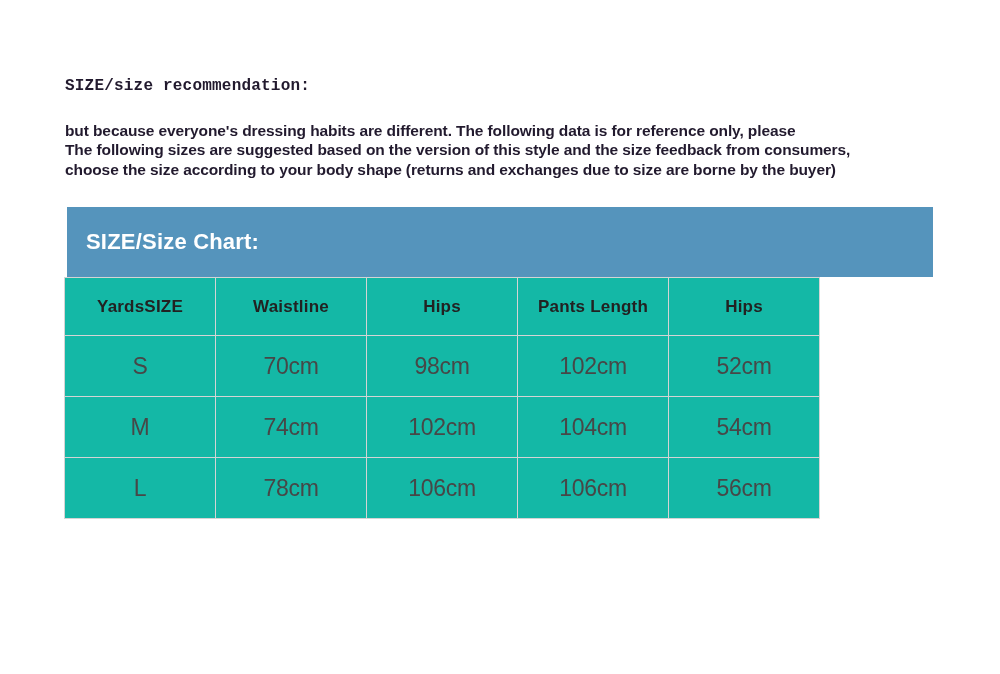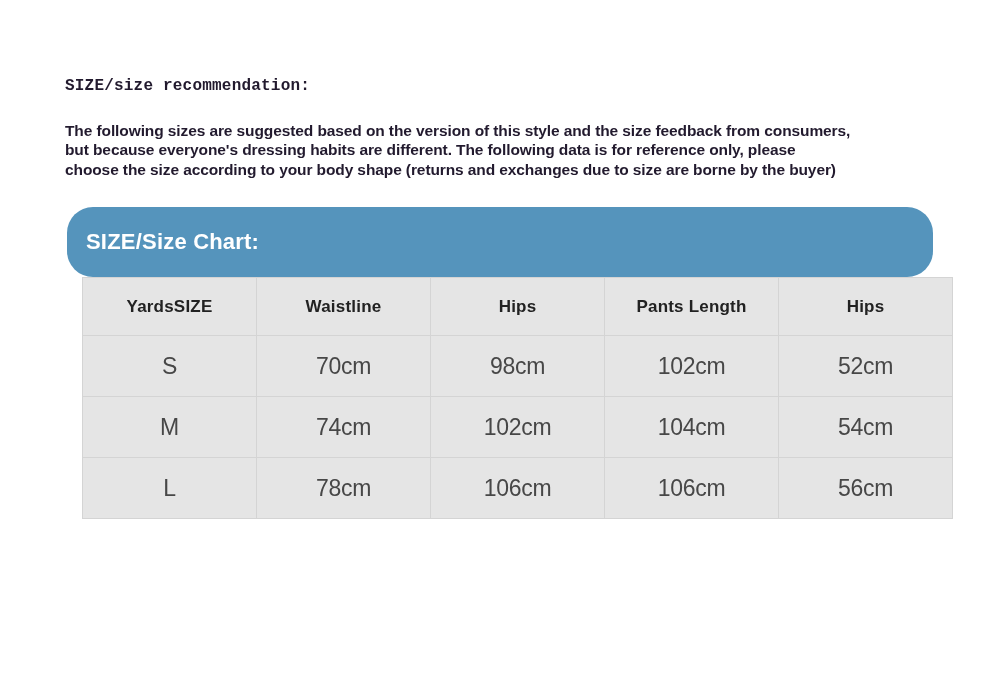--- a/index.html
+++ b/index.html
@@ -41,36 +41,35 @@
     position: absolute;
     left: 67px;
     top: 207px;
     width: 866px;
     height: 70px;
     background: #5594bc;
     box-sizing: border-box;
     display: flex;
     align-items: center;
     padding-left: 19px;
-    border-radius: 26px;
   }
   .title-bar .bar-title {
     color: #ffffff;
     font-size: 22px;
     font-weight: 700;
     letter-spacing: 0.2px;
   }
   table.size-table {
     position: absolute;
-    left: 82px;
+    left: 64px;
     top: 277px;
-    width: 871px;
+    width: 756px;
     border-collapse: collapse;
     table-layout: fixed;
-    background: #e5e5e5;
+    background: #14b8a6;
   }
   table.size-table th,
   table.size-table td {
     border: 1px solid #d4d4d4;
     text-align: center;
     vertical-align: middle;
     padding: 0;
   }
   table.size-table th {
     height: 57px;
@@ -88,22 +87,22 @@
   }
 </style>
 </head>
 <body>
 
 <div class="page">
 
   <div class="heading">SIZE/size recommendation:</div>
 
   <div class="note">
+    <div class="line">but because everyone's dressing habits are different. The following data is for reference only, please</div>
     <div class="line">The following sizes are suggested based on the version of this style and the size feedback from consumers,</div>
-    <div class="line">but because everyone's dressing habits are different. The following data is for reference only, please</div>
     <div class="line">choose the size according to your body shape (returns and exchanges due to size are borne by the buyer)</div>
   </div>
 
   <div class="title-bar" style="background: rgb(85, 148, 188);">
     <span class="bar-title">SIZE/Size Chart:</span>
   </div>
 
   <table class="size-table">
     <thead>
       <tr>

